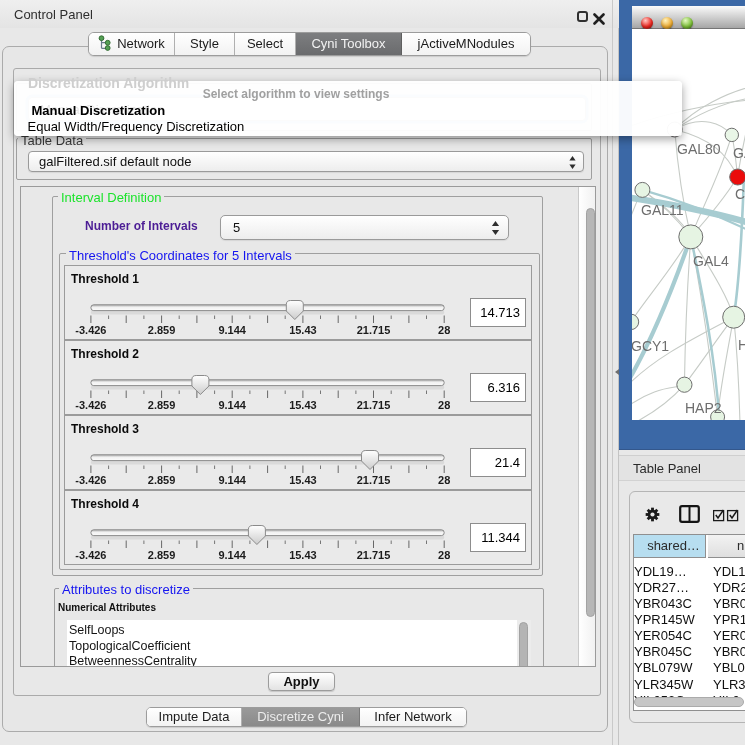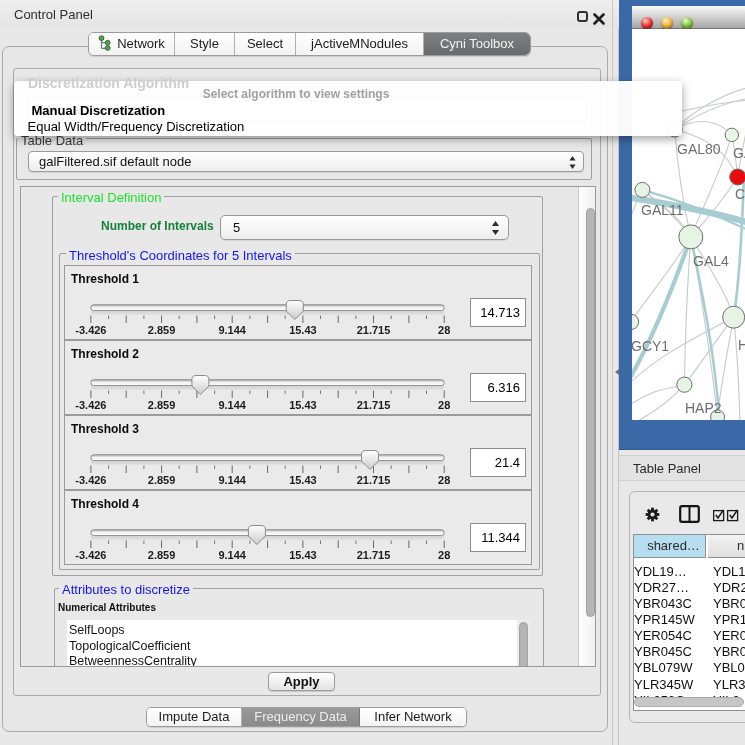--- a/index.html
+++ b/index.html
@@ -40,21 +40,21 @@
 #tdcombo { left:28px; top:151px; width:556px; height:21px; line-height:19px; padding-left:10px; }
 
 
 #spane { left:20px; top:186px; width:576px; height:481px; border:1px solid #9a9a9a; background:#e8e8e8; overflow:hidden; }
 #sbartrack { left:557px; top:0px; width:18px; height:479px; background:linear-gradient(to right,#ffffff,#f0f0f0); border-left:1px solid #c9c9c9; }
 #sbarthumb { left:565px; top:21px; width:9px; height:409px; background:#b6b6b6; border:1px solid #a2a2a2; border-radius:5px; }
 
 
 #idgrp { left:31px; top:9px; width:491px; height:380px; border:1px solid #9f9f9f; border-radius:2px; }
 #idlabel { left:37px; top:3px; color:#1be32b; }
-#noilabel { left:64px; top:32px; font-size:12px; font-weight:bold; color:#15803d;margin-left:16px; }
+#noilabel { left:64px; top:32px; font-size:12px; font-weight:bold; color:#4c1d95; }
 #noicombo { left:199px; top:28px; width:289px; height:25px; line-height:23px; padding-left:12px; border-radius:5px; }
 #tcgrp { left:38px; top:66px; width:481px; height:317px; border:1px solid #9f9f9f; border-radius:2px; }
 #tclabel { left:45px; top:61px; color:#1515f0; }
 
 
 .tbox { position:absolute; left:43px; width:468px; height:75px; background:#eaeaea; border:1px solid #9b9b9b; }
 .tbox .tlab { position:absolute; left:6px; top:6px; font-size:12px; font-weight:bold; color:#0a0a0a; }
 .tbox .vbox { position:absolute; left:405px; top:32px; width:56px; height:29px; background:#fff; border:1px solid #8d8d8d; font-size:13px; color:#000; text-align:right; line-height:27px; padding-right:5px; }
 .tbox svg.sl { position:absolute; left:0; top:0; }
 
@@ -118,22 +118,22 @@
 
   <div id="toptabs" class="abs">
     <div class="seg" style="width:86px;"><span id="neticon"><svg width="13" height="16" viewBox="0 0 13 16">
             <path d="M3.5 3 V13.3 M3.5 7.7 H9.7 M3.5 13.3 H9.7" stroke="#6a7a8a" stroke-width="1.2" fill="none"></path>
             <circle cx="3.5" cy="3.2" r="2.4" fill="#55a055" stroke="#2c662c" stroke-width="0.9"></circle>
             <circle cx="9.7" cy="7.7" r="2.4" fill="#55a055" stroke="#2c662c" stroke-width="0.9"></circle>
             <circle cx="9.7" cy="13" r="2.4" fill="#55a055" stroke="#2c662c" stroke-width="0.9"></circle>
           </svg></span>Network</div>
     <div class="seg" style="width:60px;">Style</div>
     <div class="seg" style="width:61px;">Select</div>
+    <div class="seg sel" style="width:106px;">Cyni Toolbox</div>
     <div class="seg" style="width:128px;">jActiveMNodules</div>
-    <div class="seg sel" style="width:106px;">Cyni Toolbox</div>
   </div>
 
   <div id="pane" class="abs"></div>
   <div id="inner" class="abs"></div>
 
   <div class="grp abs" style="left:16px; top:83px; width:576px; height:48px;"></div>
   <div id="dacombo" class="abs"></div>
 
   <div id="tdgrp" class="grp abs"></div>
   <div id="tdlabel" class="grptitle abs">Table Data</div>
@@ -365,21 +365,21 @@
     <div id="attrsbtrack" class="abs"></div>
     <div id="attrsbthumb" class="abs"></div>
     <div id="sbartrack" class="abs"></div>
     <div id="sbarthumb" class="abs"></div>
   </div>
 
   <div id="applybtn" class="abs">Apply</div>
 
   <div id="bottabs" class="abs">
     <div class="seg" style="width:95px;">Impute Data</div>
-    <div class="seg sel" style="width:118px;">Frequency Data</div>
+    <div class="seg sel" style="width:118px;">Discretize Cyni</div>
     <div class="seg" style="width:106px;">Infer Network</div>
   </div>
 
   <div class="abs" style="left:612px; top:0px; width:1px; height:745px; background:#c9c9c9;"></div>
   <div id="divarrow" class="abs"></div>
 
   <div id="popup" class="abs">
     <div class="prompt">Select algorithm to view settings</div>
     <div class="it1">Manual Discretization</div>
     <div class="it2">Equal Width/Frequency Discretization</div>

